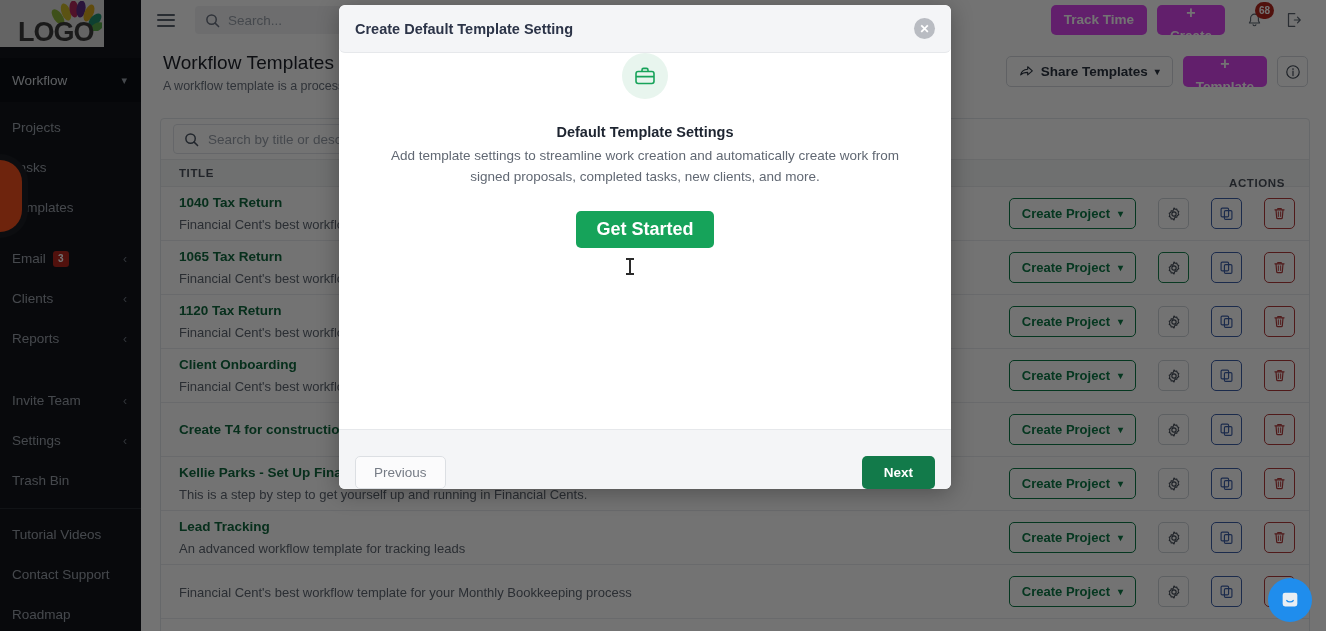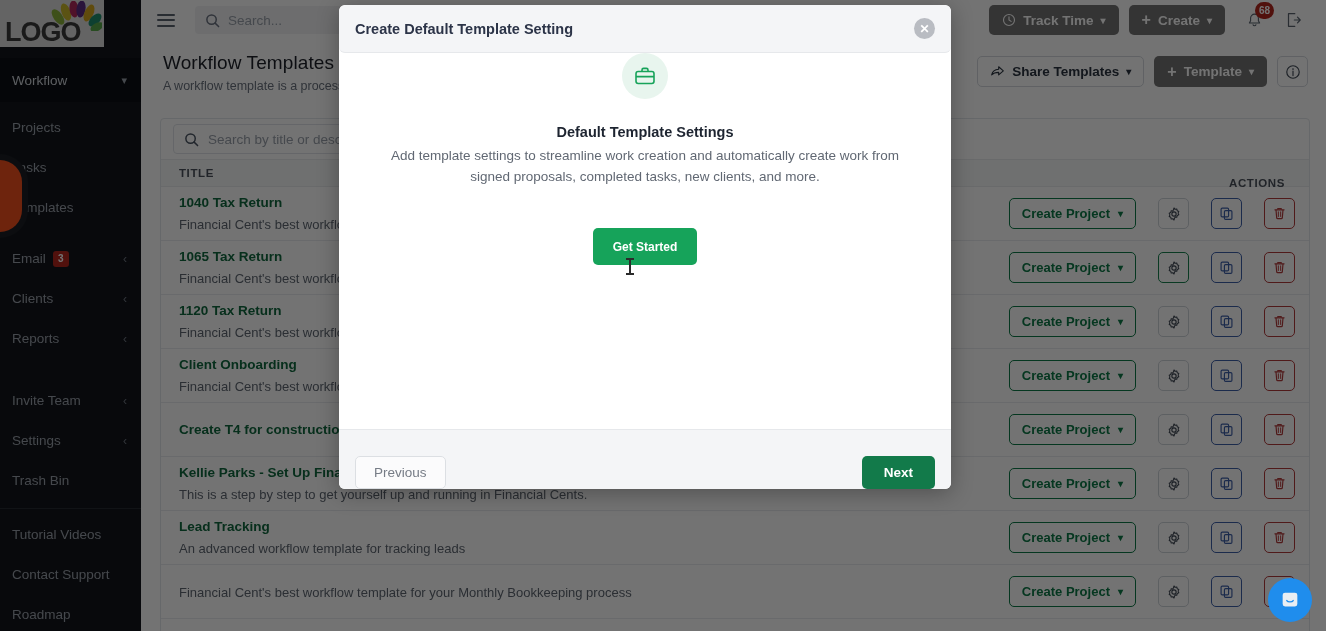--- a/index.html
+++ b/index.html
@@ -19,21 +19,21 @@
   .sidebar {
     position: absolute; left: 0; top: 0; width: 141px; height: 631px;
     background: #13161c;
   }
   .logo-box {
     position: relative; margin: 0 0 0 0; width: 104px; height: 47px;
     background: #dedede; overflow: hidden;
   }
   .logo-petals { position:absolute; left: 50px; top: 1px; width: 52px; height: 30px; }
   .logo-text {
-    position:absolute; left: 5px; top: 17px;
+    position:absolute; left: 18px; top: 17px;
     font-size: 27px; font-weight: 800; letter-spacing: -1px;
     color: #3a3a3a; font-family: "Liberation Sans", sans-serif;
   }
   .sb-section {
     display:flex; align-items:center; justify-content:space-between;
     height: 44px; padding: 0 14px 0 12px;
     background: #0c0f14; color:#cfd3da; font-size: 13.5px;
   }
   .sb-item {
     display:flex; align-items:center; justify-content:space-between;
@@ -67,23 +67,23 @@
   }
   .hamburger { width:18px; height:13px; display:flex; flex-direction:column; justify-content:space-between; margin-left:4px; }
   .hamburger span { display:block; height:2px; background:#5b6470; border-radius:1px; }
   .search-wrap {
     margin-left: 20px; width: 320px; height: 28px;
     background:#f1f2f4; border-radius:4px; display:flex; align-items:center; gap:8px; padding: 0 10px;
   }
   .search-wrap .ph { color:#9aa1ab; font-size: 13.5px; }
   .topbar-right { margin-left:auto; display:flex; align-items:center; gap:10px; padding-right:6px;}
   .btn-green {
-    background:#737373; color:#fff; border:none; border-radius:5px;
+    background:#d946ef; color:#fff; border:none; border-radius:5px;
     height:30px; display:inline-flex; align-items:center; gap:7px; padding:0 13px;
-    font-size:13.5px; font-weight:600; font-family:"Liberation Sans",sans-serif; cursor:pointer;
+    font-size:13.5px; font-weight:600; font-family:"Liberation Sans",sans-serif; cursor:pointer;flex-direction:column;
   }
   .bell-wrap { position:relative; width:26px; height:26px; display:flex; align-items:center; justify-content:center; margin-left:6px;}
   .bell-badge {
     position:absolute; top:-5px; right:-7px;
     background:#b3261e; color:#fff; font-size:10px; font-weight:700;
     border-radius:9px; min-width:19px; height:17px; display:flex; align-items:center; justify-content:center;
     padding:0 3px;
   }
 
   
@@ -172,22 +172,22 @@
   }
   .modal-body { flex:1 1 auto; background:#fff; display:flex; flex-direction:column;
     align-items:center; justify-content:flex-start; padding: 0 42px; }
   .bag-circle {
     width:46px; height:46px; border-radius:50%; background:#e8f5ee;
     display:flex; align-items:center; justify-content:center; margin-bottom:25px;
   }
   .modal-h2 { font-size:14.5px; font-weight:700; color:#1d2430; margin-bottom:6px;}
   .modal-p { font-size:13.5px; color:#616873; text-align:center; line-height:1.52; max-width:530px;}
   .btn-getstarted {
-    margin-top:41px; background:#16a35a; color:#fff; border:none; border-radius:5px;
-    height:37px; padding:0 20px; font-size:12px; font-weight:700;
+    margin-top:24px; background:#16a35a; color:#fff; border:none; border-radius:5px;
+    height:37px; padding:0 20px; font-size:18px; font-weight:700;
     font-family:"Liberation Sans",sans-serif; cursor:pointer;
   }
   .modal-foot {
     height:60px; background:#f4f5f7; border-top:1px solid #e6e8eb;
     display:flex; align-items:flex-end; justify-content:space-between; padding: 0 16px;
   }
   .btn-prev {
     background:#fbfbfc; border:1px solid #dcdfe3; color:#767c86; border-radius:5px;
     height:33px; padding: 0 18px; font-size:13.5px; font-family:"Liberation Sans",sans-serif; cursor:pointer;
   }

